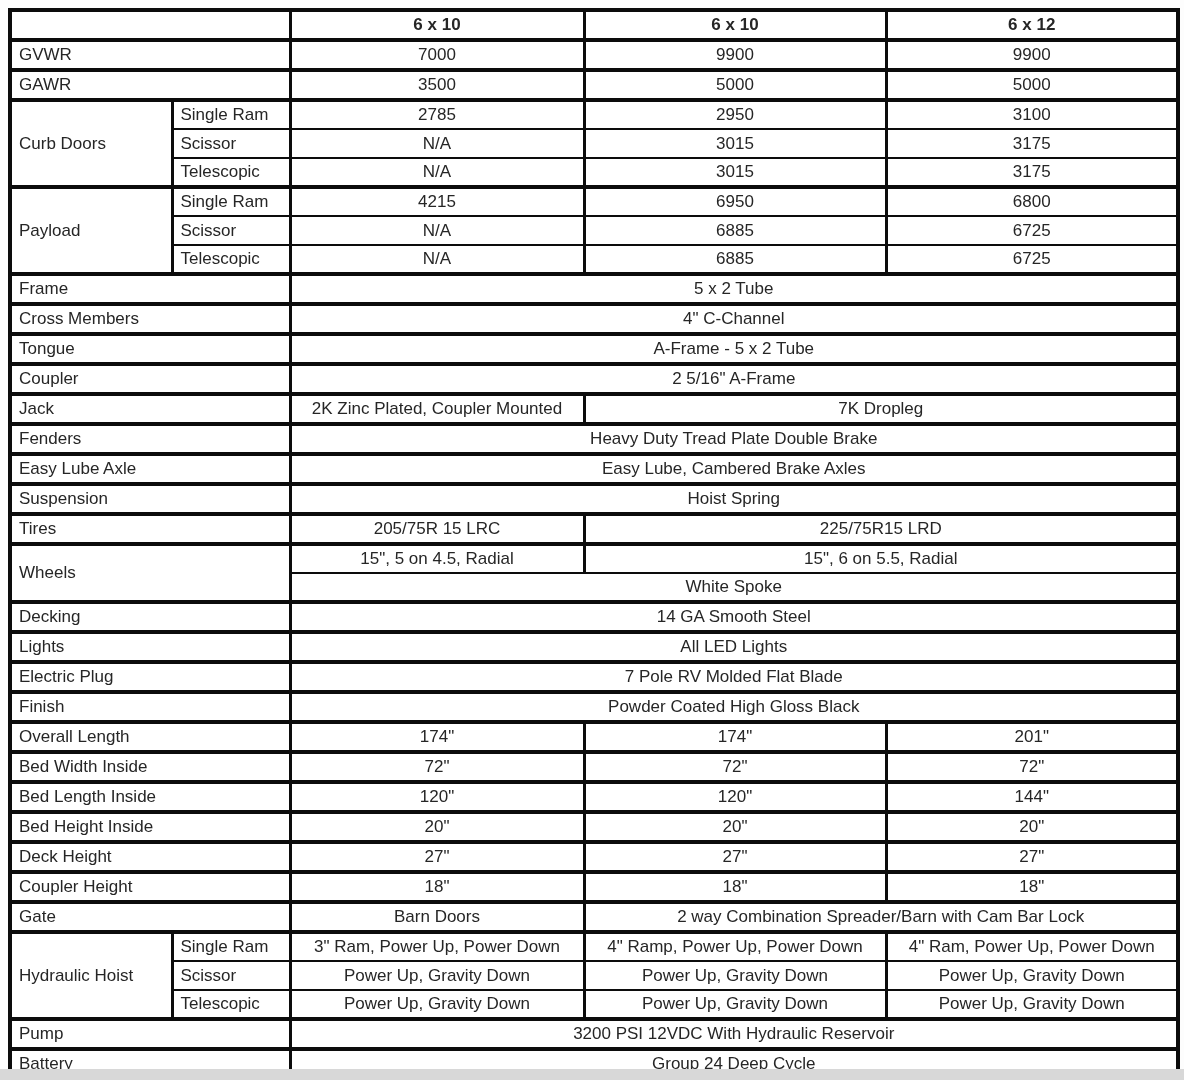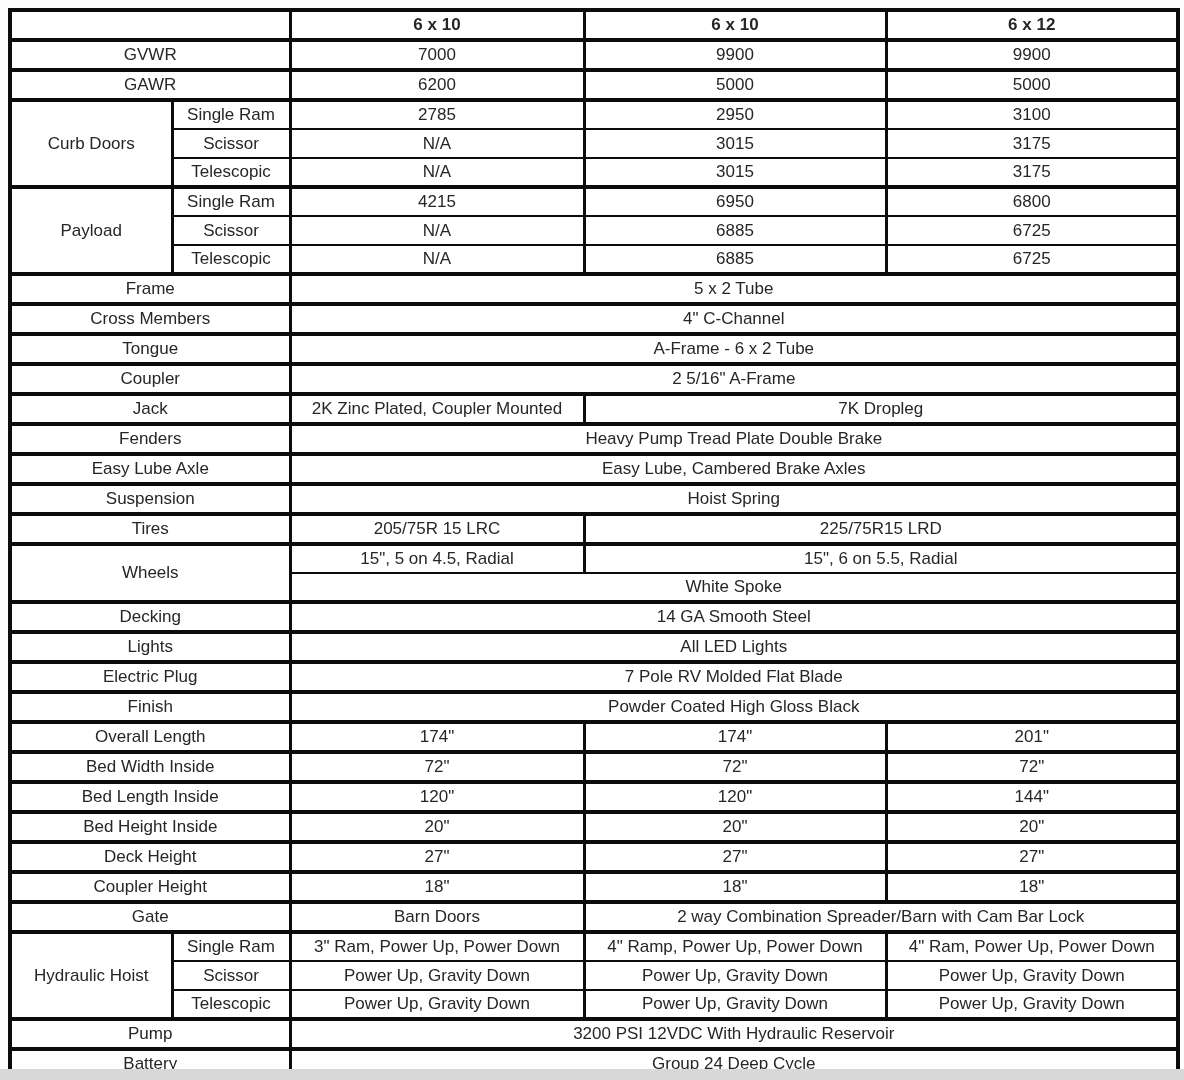--- a/index.html
+++ b/index.html
@@ -36,21 +36,21 @@
     background: #ffffff;
     overflow: hidden;
     white-space: nowrap;
   }
   table.spec tr.major > th,
   table.spec tr.major > td { border-top: 4px solid #0c0c0c; }
   table.spec th {
     font-weight: bold;
     text-align: center;
   }
-  table.spec td.label { text-align: center; }
+  table.spec td.label { text-align: left; }
   table.spec td.value { text-align: center; }
   .bottom-strip {
     position: absolute;
     left: 0; right: 0; bottom: 0;
     height: 11px;
     background: #d8d8d8;
   }
 </style>
 </head>
 <body>
@@ -74,21 +74,21 @@
       </thead>
       <tbody>
         <tr class="major">
           <td class="label" colspan="2" rowspan="1">GVWR</td>
           <td class="value" colspan="1">7000</td>
           <td class="value" colspan="1">9900</td>
           <td class="value" colspan="1">9900</td>
         </tr>
         <tr class="major">
           <td class="label" colspan="2" rowspan="1">GAWR</td>
-          <td class="value" colspan="1">6200</td>
+          <td class="value" colspan="1">3500</td>
           <td class="value" colspan="1">5000</td>
           <td class="value" colspan="1">5000</td>
         </tr>
         <tr class="major">
           <td class="label" colspan="1" rowspan="3">Curb Doors</td>
           <td class="label">Single Ram</td>
           <td class="value" colspan="1">2785</td>
           <td class="value" colspan="1">2950</td>
           <td class="value" colspan="1">3100</td>
         </tr>
@@ -126,34 +126,34 @@
         <tr class="major">
           <td class="label" colspan="2" rowspan="1">Frame</td>
           <td class="value" colspan="3">5 x 2 Tube</td>
         </tr>
         <tr class="major">
           <td class="label" colspan="2" rowspan="1">Cross Members</td>
           <td class="value" colspan="3">4" C-Channel</td>
         </tr>
         <tr class="major">
           <td class="label" colspan="2" rowspan="1">Tongue</td>
-          <td class="value" colspan="3">A-Frame - 6 x 2 Tube</td>
+          <td class="value" colspan="3">A-Frame - 5 x 2 Tube</td>
         </tr>
         <tr class="major">
           <td class="label" colspan="2" rowspan="1">Coupler</td>
           <td class="value" colspan="3">2 5/16" A-Frame</td>
         </tr>
         <tr class="major">
           <td class="label" colspan="2" rowspan="1">Jack</td>
           <td class="value" colspan="1">2K Zinc Plated, Coupler Mounted</td>
           <td class="value" colspan="2">7K Dropleg</td>
         </tr>
         <tr class="major">
           <td class="label" colspan="2" rowspan="1">Fenders</td>
-          <td class="value" colspan="3">Heavy Pump Tread Plate Double Brake</td>
+          <td class="value" colspan="3">Heavy Duty Tread Plate Double Brake</td>
         </tr>
         <tr class="major">
           <td class="label" colspan="2" rowspan="1">Easy Lube Axle</td>
           <td class="value" colspan="3">Easy Lube, Cambered Brake Axles</td>
         </tr>
         <tr class="major">
           <td class="label" colspan="2" rowspan="1">Suspension</td>
           <td class="value" colspan="3">Hoist Spring</td>
         </tr>
         <tr class="major">

